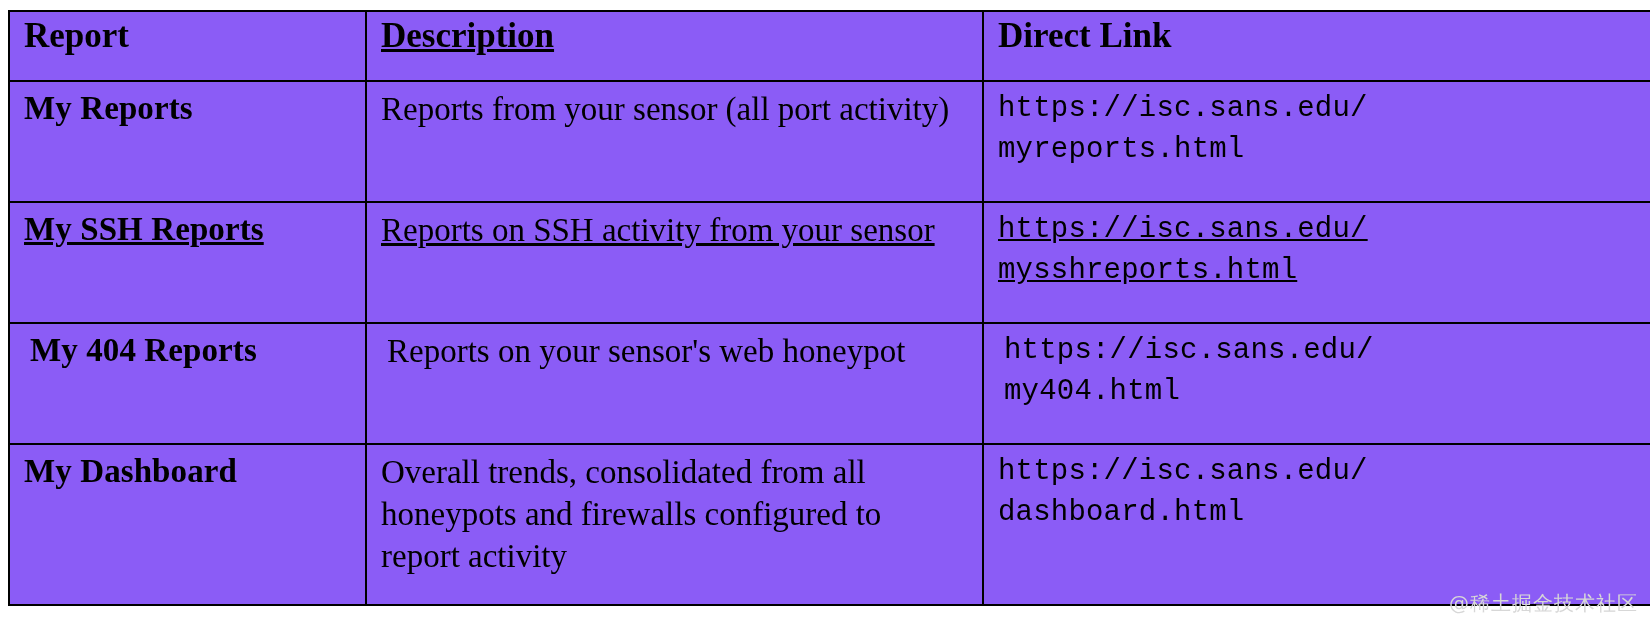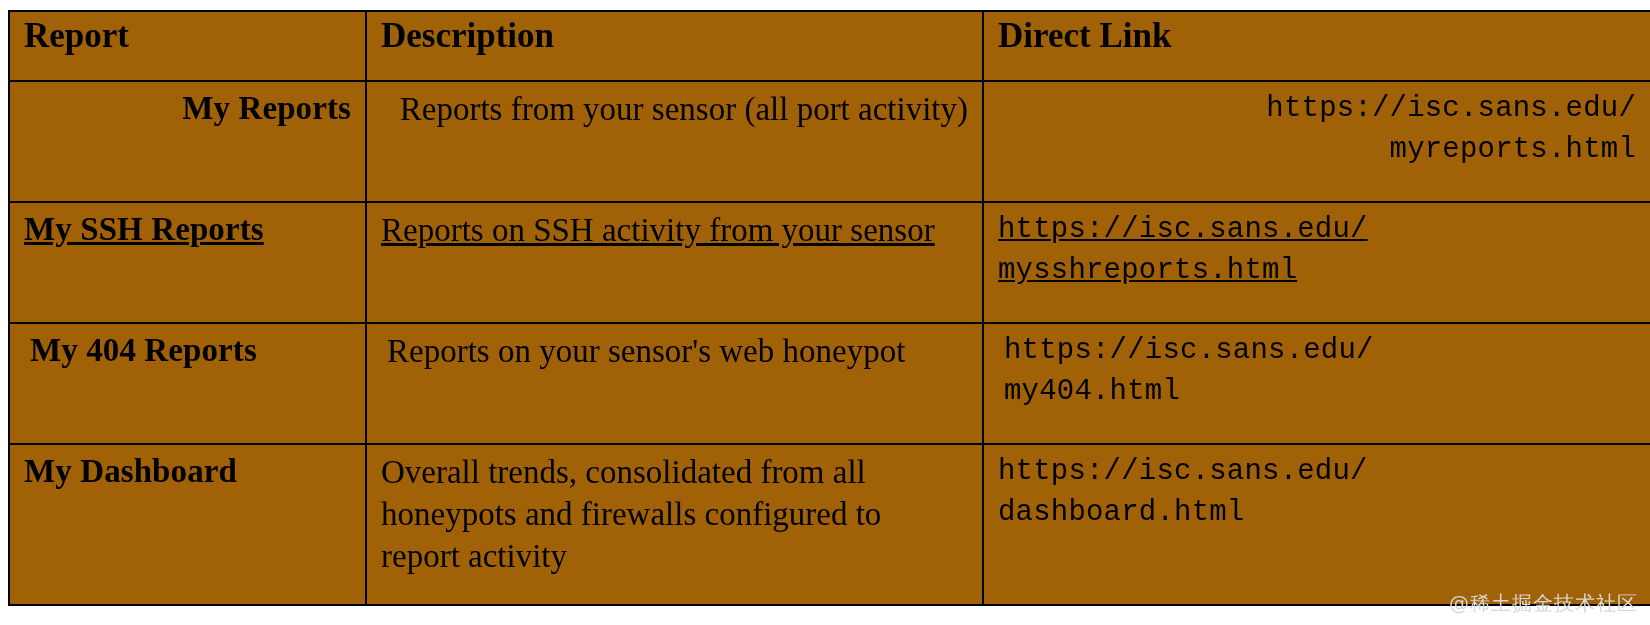--- a/index.html
+++ b/index.html
@@ -32,25 +32,25 @@
     table-layout: fixed;
     background: #ffffff;
   }
 
   .report-table th,
   .report-table td {
     border: 2px solid #000000;
     vertical-align: top;
     padding: 6px 14px 10px 14px;
     color: #000000;
-    background: #a16207;
+    background: #8b5cf6;
   }
 
   .col-report   { width: 327px; }
-  .col-desc     { width: 587px; }
+  .col-desc     { width: 587px; text-decoration: underline; }
   .col-link     { width: 638px; }
 
   
   .report-table thead th {
     font-weight: bold;
     font-size: 35px;
     line-height: 1.15;
     text-align: left;
     height: 60px;
     padding-top: 4px;
@@ -75,21 +75,21 @@
   .cell-link {
     font-family: "Liberation Mono", "DejaVu Sans Mono", monospace;
     font-size: 29px;
     line-height: 1.42;
     letter-spacing: 0.2px;
     word-break: break-all;
     white-space: pre-line;
   }
 
   
-  .row-1 td { height: 103px; text-align: right; }
+  .row-1 td { height: 103px; }
   .row-2 td { height: 103px; text-decoration: underline; }
   .row-3 td { height: 103px; padding-left: 20px; }
   .row-4 td { height: 143px; }
 
   
   .watermark {
     position: absolute;
     right: 12px;
     bottom: 8px;
     font-family: "DejaVu Sans", "Liberation Sans", sans-serif;

